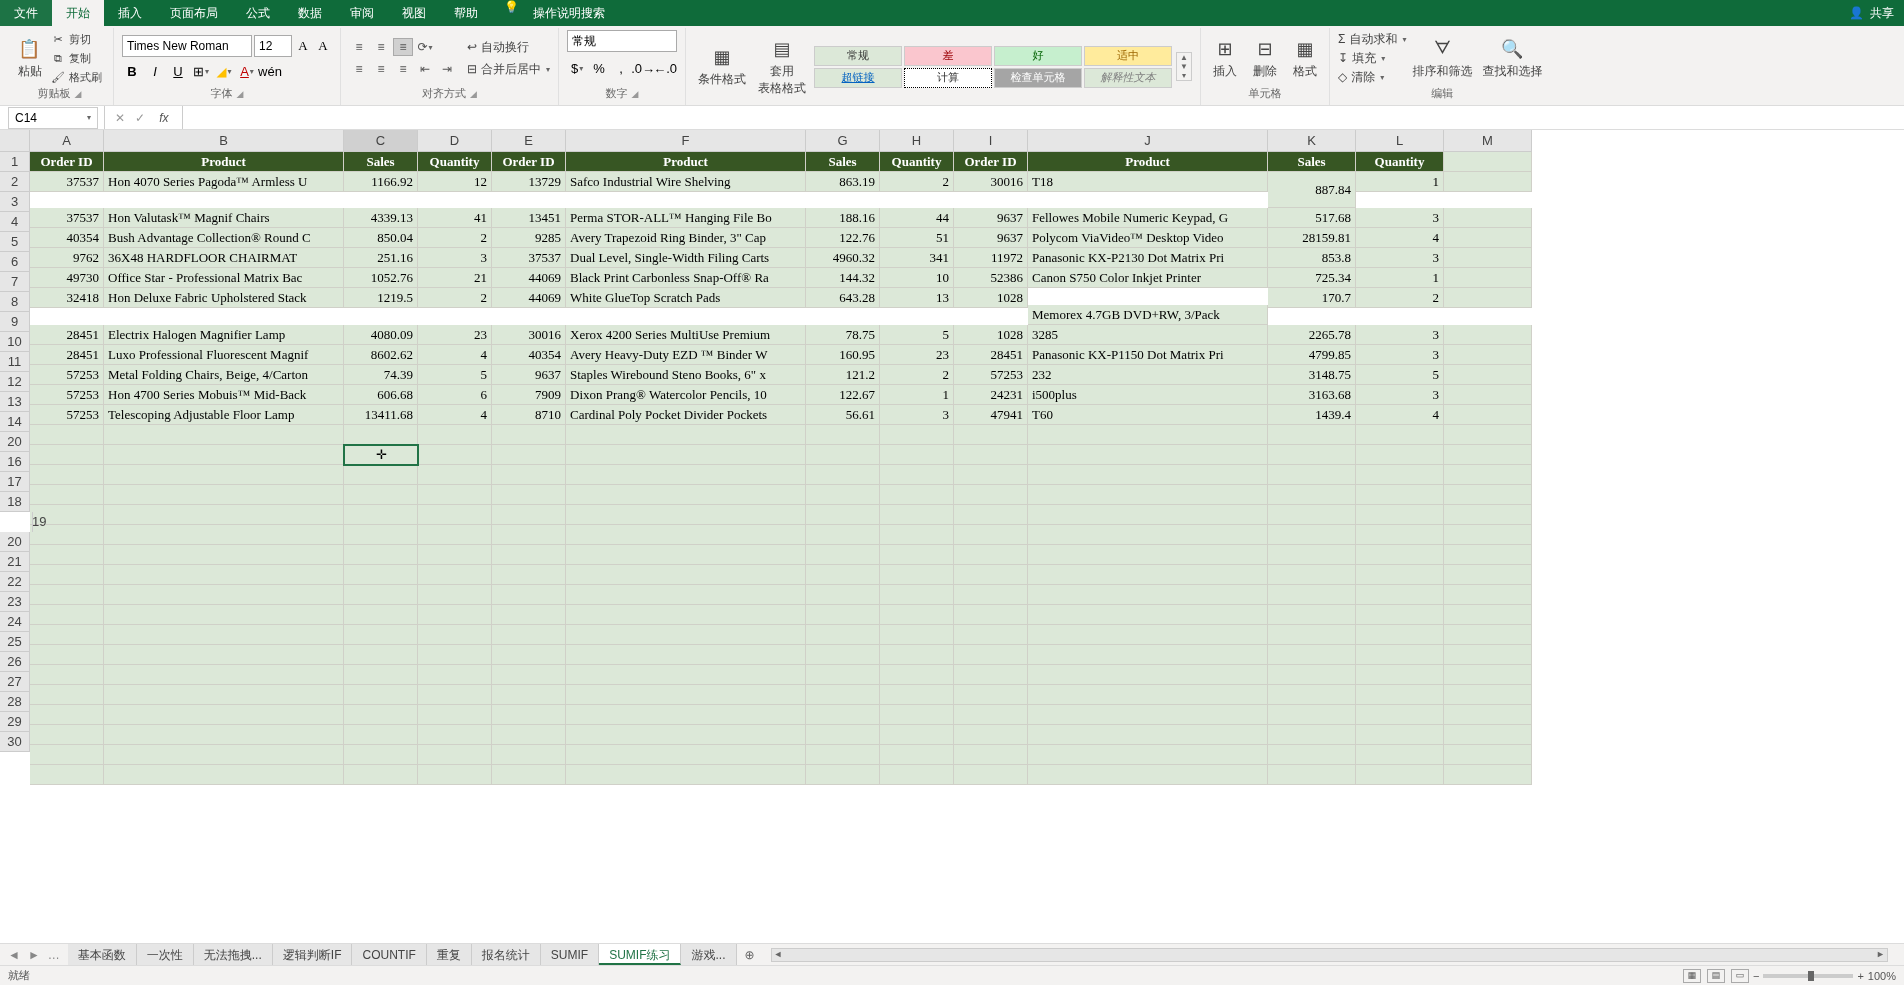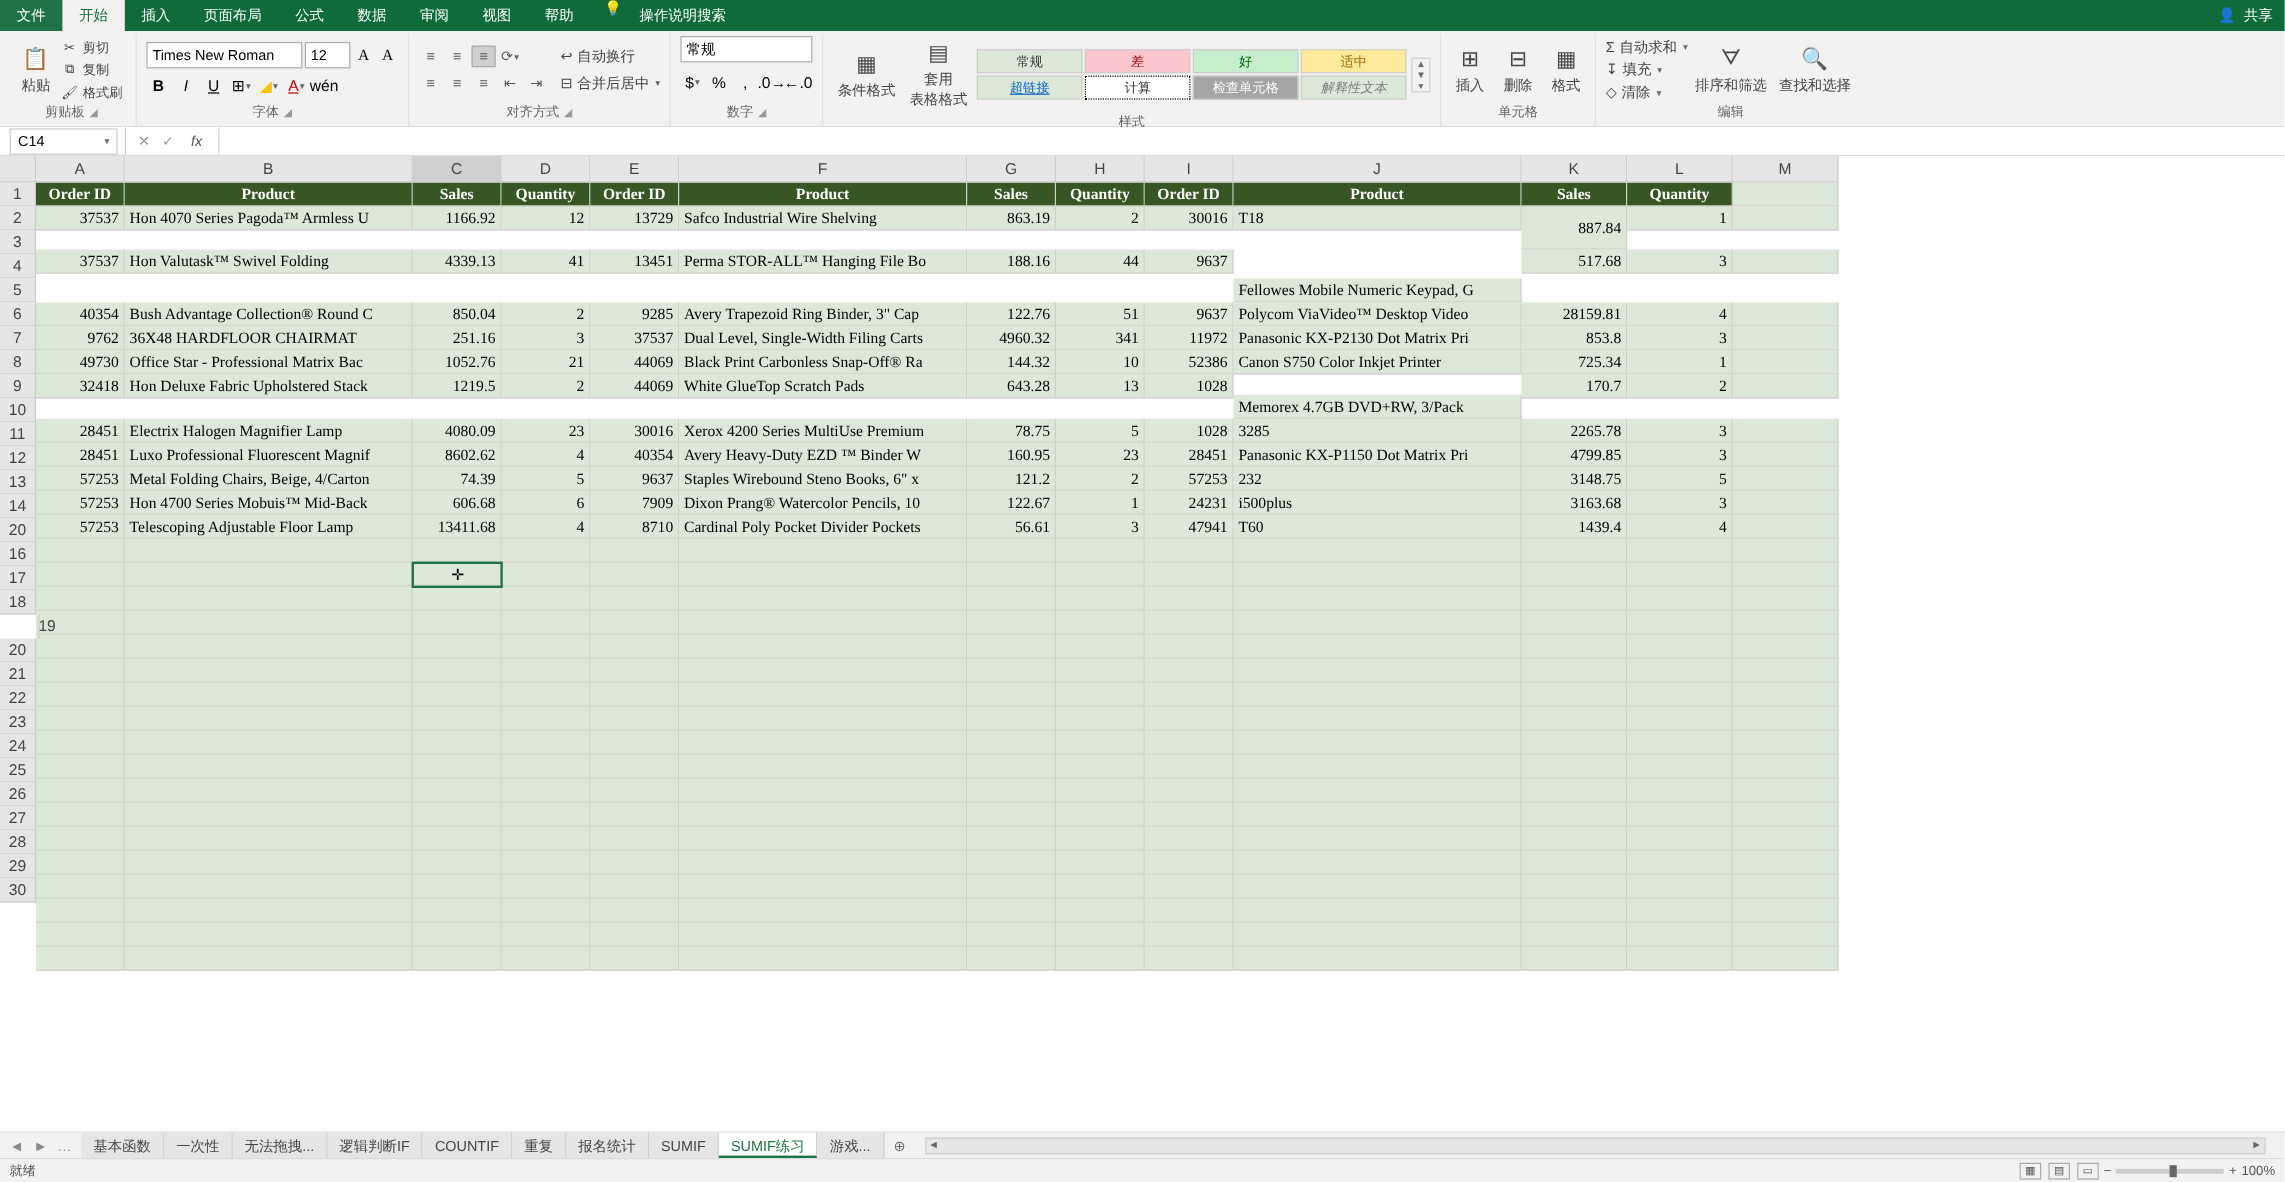--- a/index.html
+++ b/index.html
@@ -274,23 +274,20 @@
           <div class="style-cell s-jiancha">检查单元格</div>
           <div class="style-cell s-jieshi">解释性文本</div>
         </div>
         <div class="style-scroll">
             <div>▲</div>
             <div>▼</div>
             <div>▾</div>
           </div>
       </div>
     </div>
-    <div class="group-label">
-        <span>样式</span>
-      </div>
   </div>
 
   <div class="group">
     <div class="group-body cells-group">
       <div class="bigbtn">
           <span class="icon">⊞</span>
           <span>插入</span>
         </div>
       <div class="bigbtn">
           <span class="icon">⊟</span>
@@ -425,29 +422,29 @@
         <div class="cell num" style="width: 74px; height: 20px;">863.19</div>
         <div class="cell num" style="width: 74px; height: 20px;">2</div>
         <div class="cell num" style="width: 74px; height: 20px;">30016</div>
         <div class="cell" style="width: 240px; height: 20px;">T18</div>
         <div class="cell num" style="width: 88px; height: 36px;">887.84</div>
         <div class="cell num" style="width: 88px; height: 20px;">1</div>
         <div class="cell" style="width: 88px; height: 20px;"></div>
       </div>
       <div class="row">
         <div class="cell num" style="width: 74px; height: 20px;">37537</div>
-        <div class="cell" style="width: 240px; height: 20px;">Hon Valutask™ Swivel Folding</div>
+        <div class="cell" style="width: 240px; height: 20px;">Hon Valutask™ Magnif Chairs</div>
         <div class="cell num" style="width: 74px; height: 20px;">4339.13</div>
         <div class="cell num" style="width: 74px; height: 20px;">41</div>
         <div class="cell num" style="width: 74px; height: 20px;">13451</div>
         <div class="cell" style="width: 240px; height: 20px;">Perma STOR-ALL™ Hanging File Bo</div>
         <div class="cell num" style="width: 74px; height: 20px;">188.16</div>
         <div class="cell num" style="width: 74px; height: 20px;">44</div>
         <div class="cell num" style="width: 74px; height: 20px;">9637</div>
-        <div class="cell" style="width: 240px; height: 20px; margin-top: 24px;">Fellowes Mobile Numeric Keypad, G</div>
+        <div class="cell" style="width: 240px; height: 20px;">Fellowes Mobile Numeric Keypad, G</div>
         <div class="cell num" style="width: 88px; height: 20px;">517.68</div>
         <div class="cell num" style="width: 88px; height: 20px;">3</div>
         <div class="cell" style="width: 88px; height: 20px;"></div>
       </div>
       <div class="row">
         <div class="cell num" style="width: 74px; height: 20px;">40354</div>
         <div class="cell" style="width: 240px; height: 20px;">Bush Advantage Collection® Round C</div>
         <div class="cell num" style="width: 74px; height: 20px;">850.04</div>
         <div class="cell num" style="width: 74px; height: 20px;">2</div>
         <div class="cell num" style="width: 74px; height: 20px;">9285</div>

